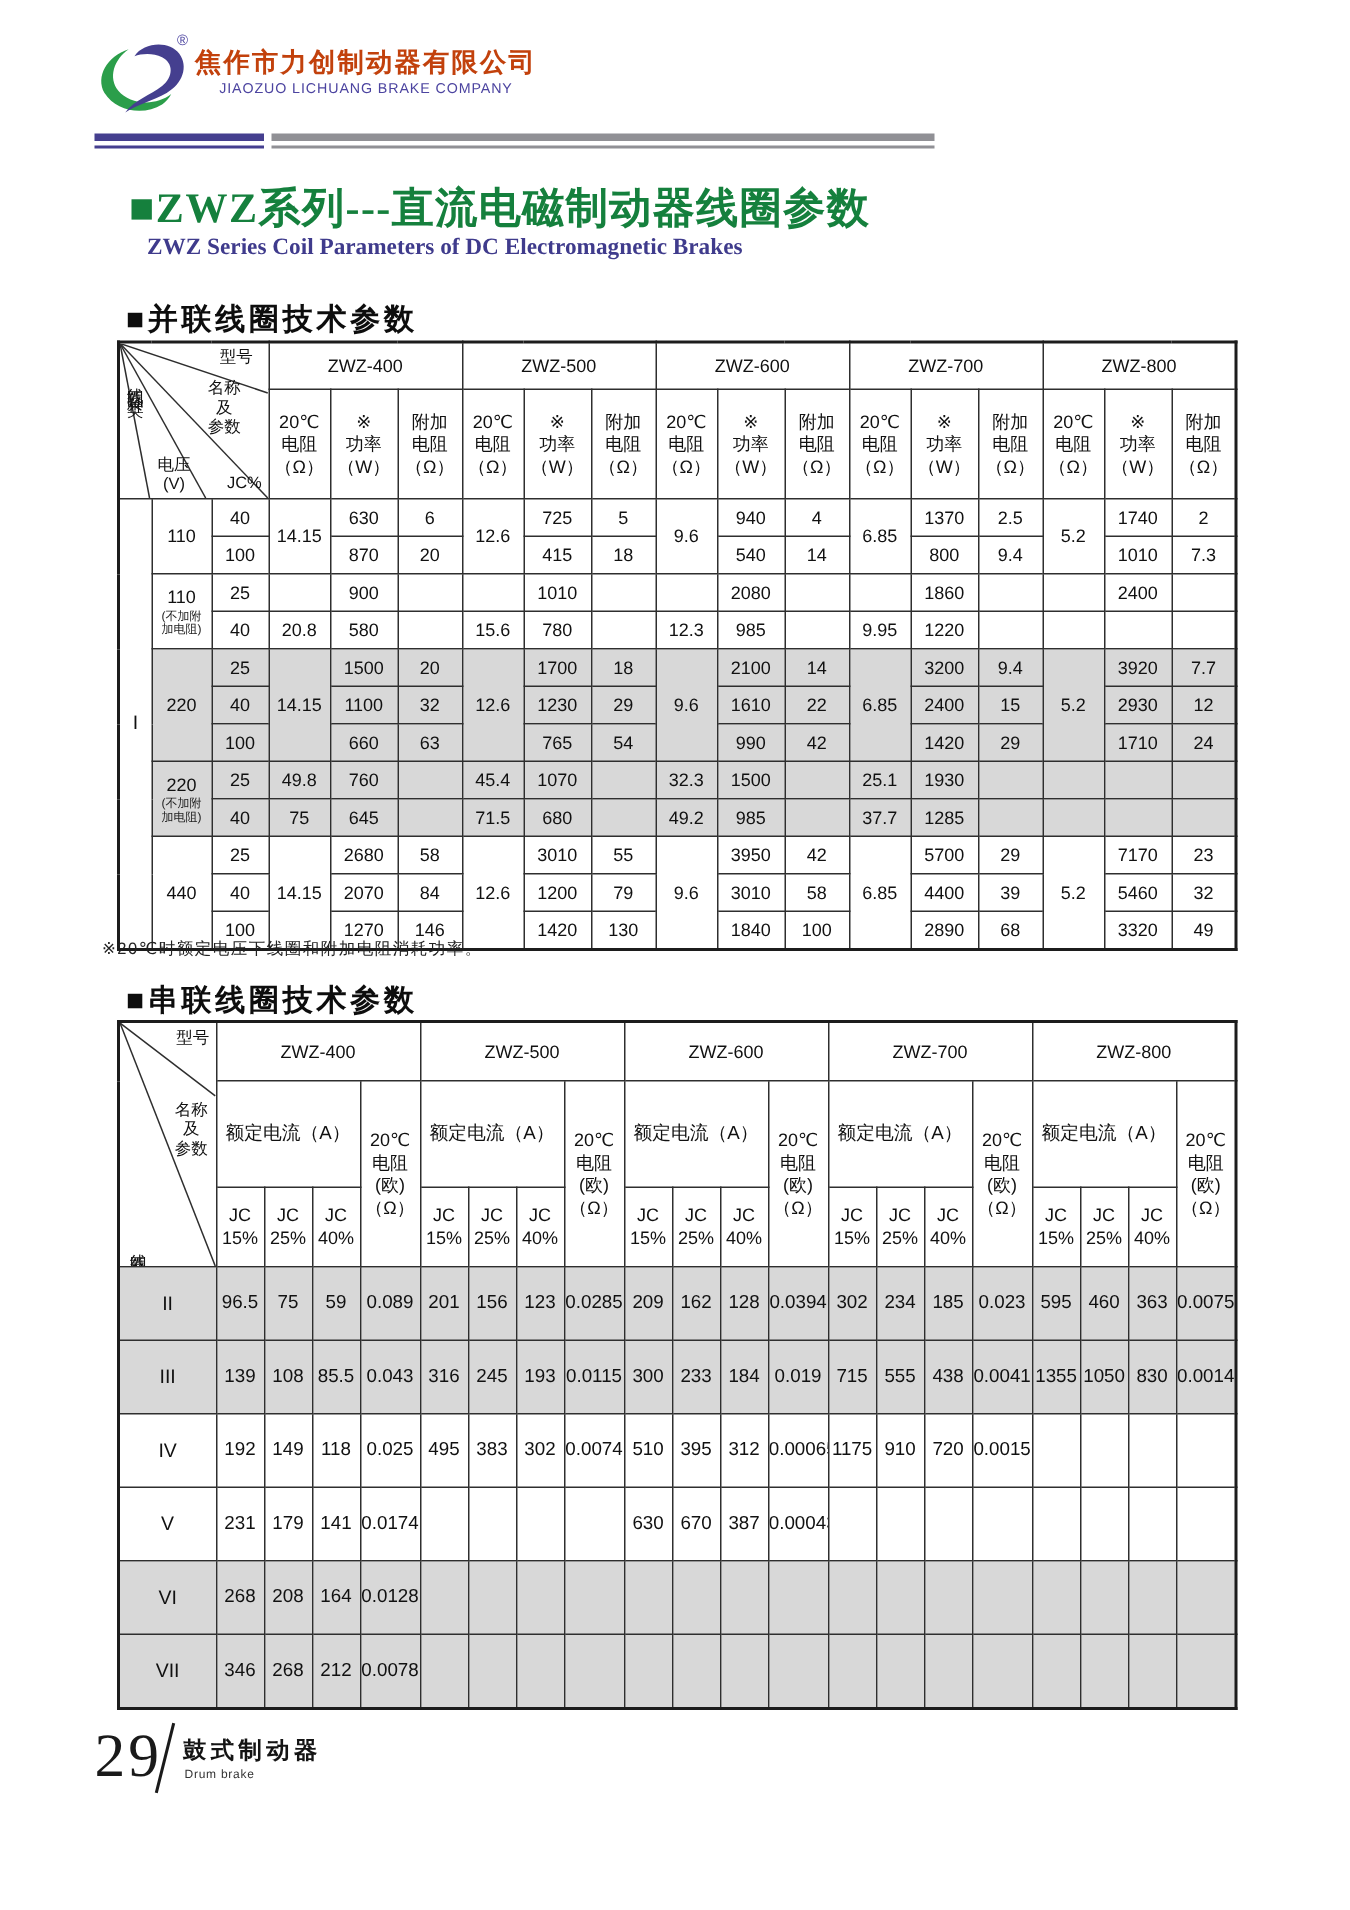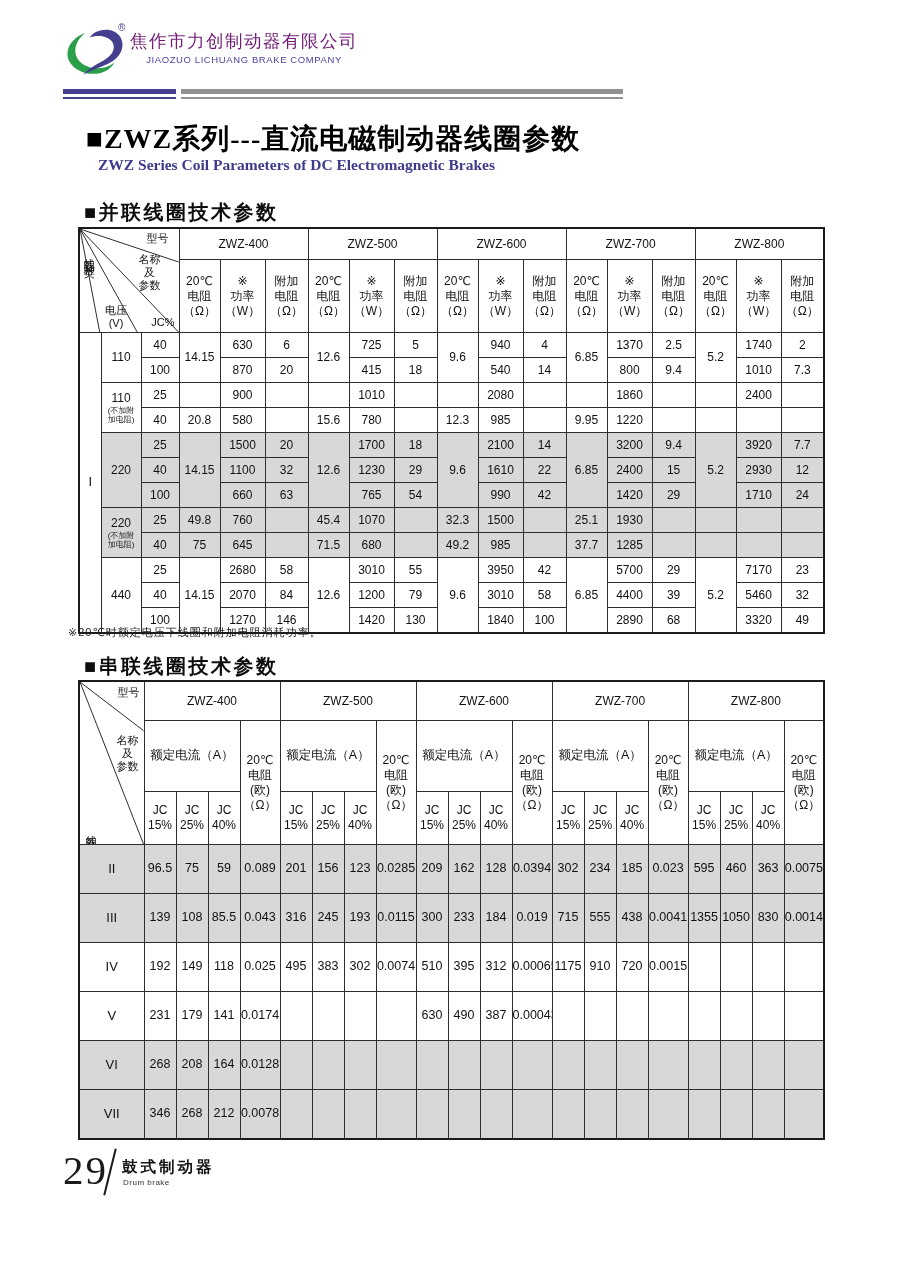--- a/index.html
+++ b/index.html
@@ -4,30 +4,30 @@
 <style>
   html,body{margin:0;padding:0;background:#ffffff;}
   body{width:900px;height:1273px;position:relative;font-family:"Liberation Sans","DejaVu Sans",sans-serif;color:#111;}
   .page{position:absolute;inset:0;background:#fff;overflow:hidden;}
 
   
   .logo-wrap{position:absolute;left:62px;top:20px;width:66px;height:64px;}
   .logo-wrap svg{width:100%;height:100%;display:block;}
   .reg-mark{position:absolute;left:118px;top:22px;font-size:10px;color:#4c44a0;}
   .company{position:absolute;left:130px;top:32px;}
-  .company-cn{font-size:17.5px;font-weight:normal;color:#701a75;letter-spacing:1.5px;line-height:1.1;}
+  .company-cn{font-size:17.5px;font-weight:bold;color:#c2410c;letter-spacing:1.5px;line-height:1.1;}
   .company-en{font-size:9.5px;color:#4c44a0;letter-spacing:.6px;margin-top:3px;text-align:center;}
 
   .bar{position:absolute;height:5px;top:89px;}
   .bar-thin{position:absolute;height:2px;top:97px;}
   .bar-purple,.bar-purple-t{left:63px;width:113px;background:#453f8f;}
   .bar-gray,.bar-gray-t{left:181px;width:442px;background:#909095;}
 
   
-  .title-cn{position:absolute;left:86px;top:120px;font-family:"Liberation Serif","DejaVu Serif",serif;font-weight:bold;font-size:28px;color:#000000;letter-spacing:1px;white-space:nowrap;}
+  .title-cn{position:absolute;left:86px;top:120px;font-family:"Liberation Serif","DejaVu Serif",serif;font-weight:bold;font-size:28px;color:#15803d;letter-spacing:1px;white-space:nowrap;}
   .title-en{position:absolute;left:98px;top:156px;font-family:"Liberation Serif","DejaVu Serif",serif;font-weight:bold;font-size:15.5px;color:#3f3b8c;}
   .sec-title{position:absolute;font-size:20px;font-weight:bold;letter-spacing:2.5px;color:#0d0d0d;}
   #sec1{left:84px;top:199px;}
   #sec2{left:84px;top:653px;}
   .footnote{position:absolute;left:68px;top:625px;font-size:11px;letter-spacing:1px;color:#222;}
 
   
   table{border-collapse:collapse;table-layout:fixed;background:#fff;}
   #t1{position:absolute;left:78px;top:227px;width:745px;border:2px solid #1c1c1c;}
   #t2{position:absolute;left:78px;top:680px;width:745px;border:2px solid #1c1c1c;}
@@ -565,21 +565,21 @@
           <td class="type2">V</td>
           <td>231</td>
           <td>179</td>
           <td>141</td>
           <td>0.0174</td>
           <td></td>
           <td></td>
           <td></td>
           <td></td>
           <td>630</td>
-          <td>490</td>
+          <td>670</td>
           <td>387</td>
           <td>0.00043</td>
           <td></td>
           <td></td>
           <td></td>
           <td></td>
           <td></td>
           <td></td>
           <td></td>
           <td></td>

